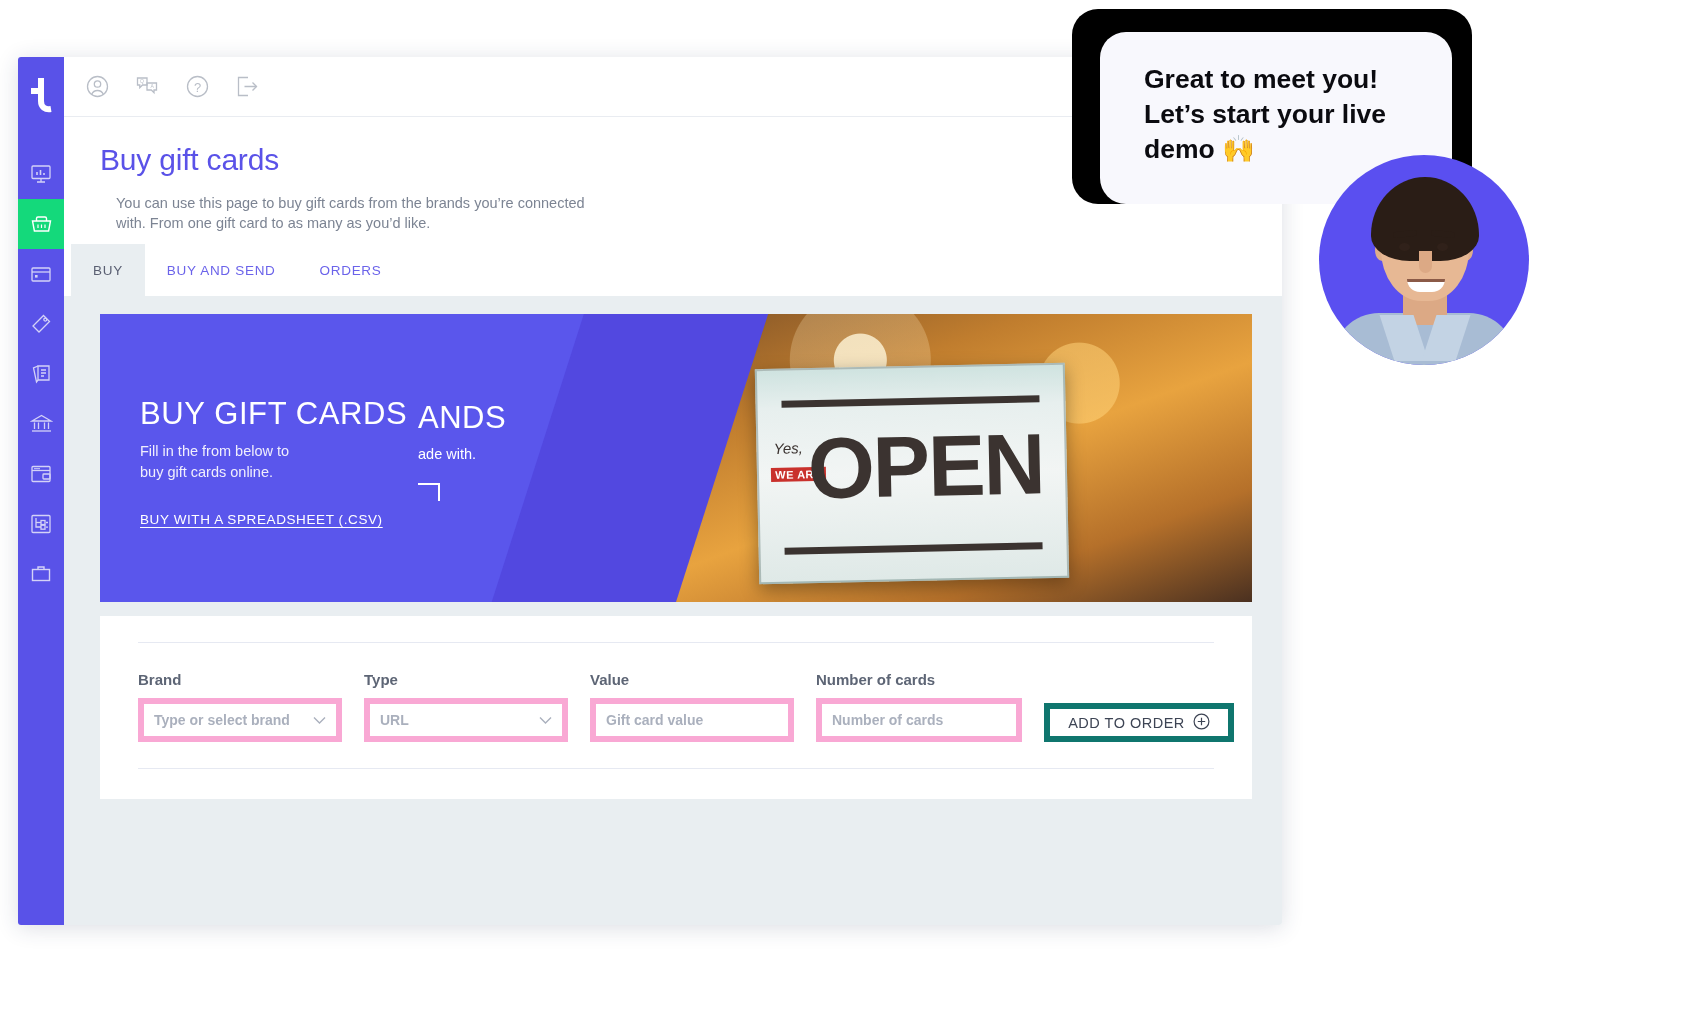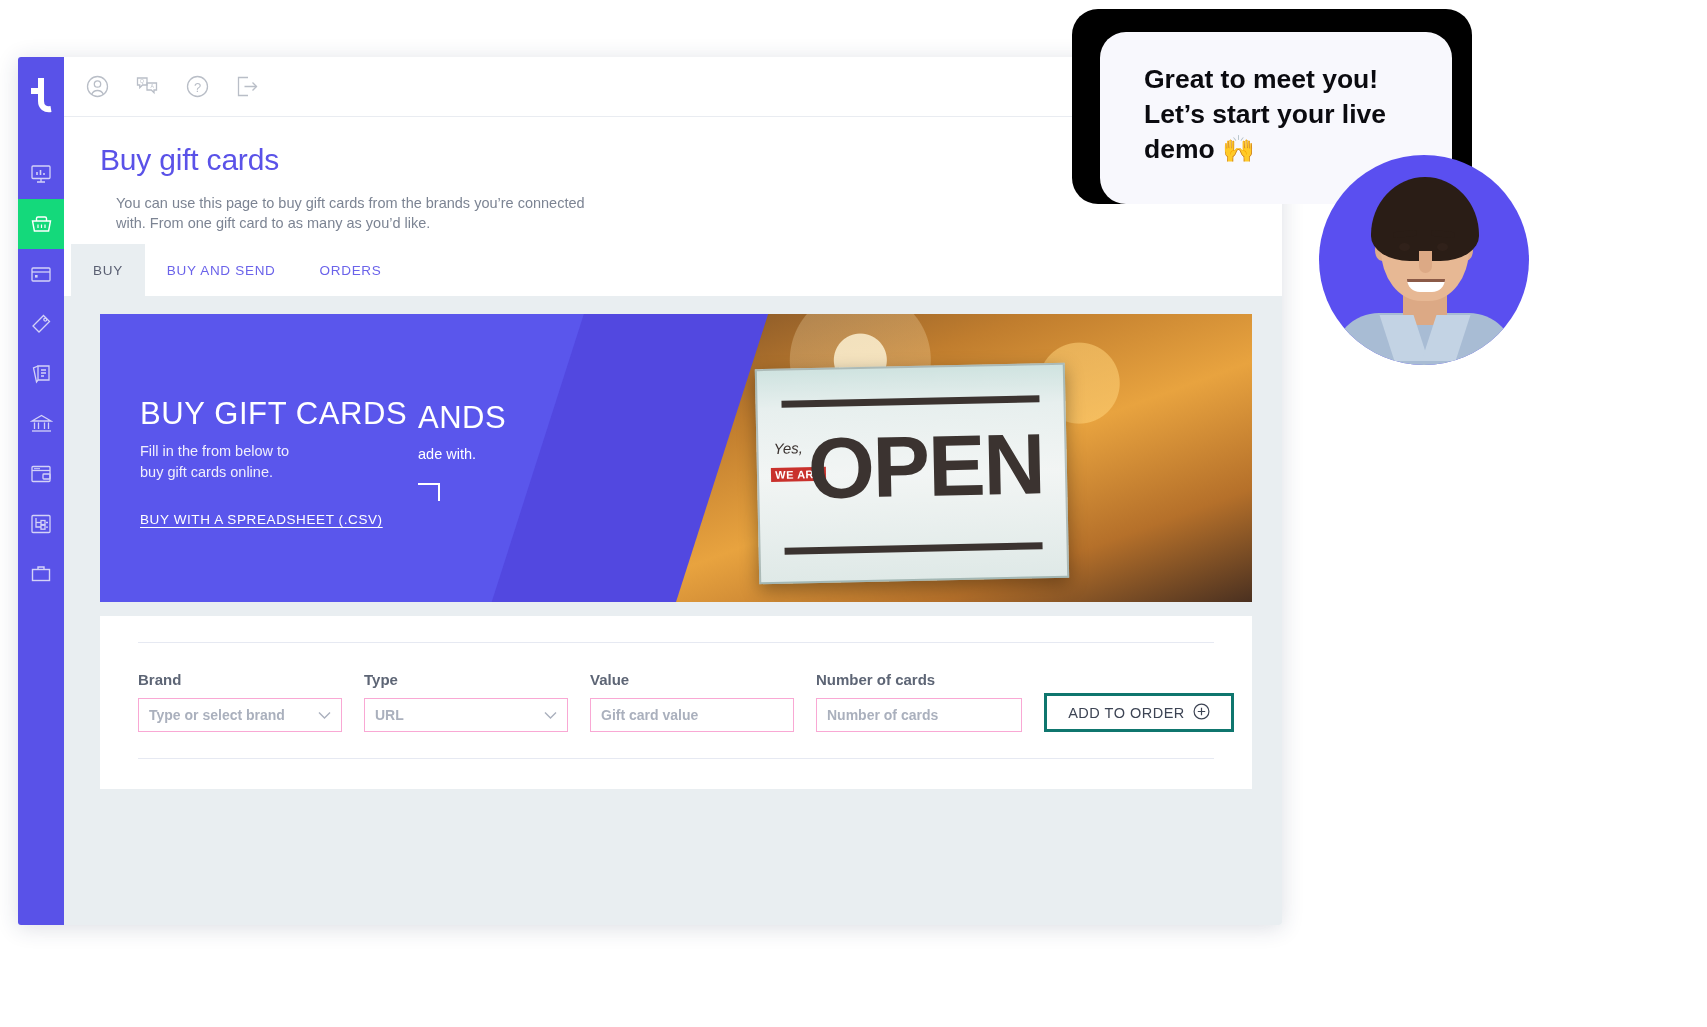--- a/index.html
+++ b/index.html
@@ -289,41 +289,41 @@
   }
   .field { display: flex; flex-direction: column; font-weight: bold; }
   .field-label {
     font-size: 15px;
     color: #5d6575;
     margin-bottom: 10px;
   }
   .field-input {
     position: relative;
     height: 24px;
-    border: 1px solid #f9a8d4;
+    border: 6px solid #f9a8d4;
     background: #fff;
     display: flex;
     align-items: center;
     padding: 16px 10px;
     font-size: 14px;
     color: #aab0bd;
   }
   .field-input .chev {
     position: absolute;
     right: 10px; top: 50%;
     transform: translateY(-50%);
   }
   .w-brand  { width: 204px; }
   .w-type   { width: 204px; }
   .w-value  { width: 204px; }
   .w-count  { width: 206px; }
   .add-btn {
     height: 39px;
     min-width: 190px;
-    border: 3px solid #0f766e;
+    border: 6px solid #0f766e;
     background: #ffffff;
     color: #3d4454;
     font-size: 14.5px;
     letter-spacing: 0.5px;
     display: flex;
     align-items: center;
     justify-content: center;
     gap: 8px;
     cursor: pointer;
     font-family: "Liberation Sans", sans-serif;

